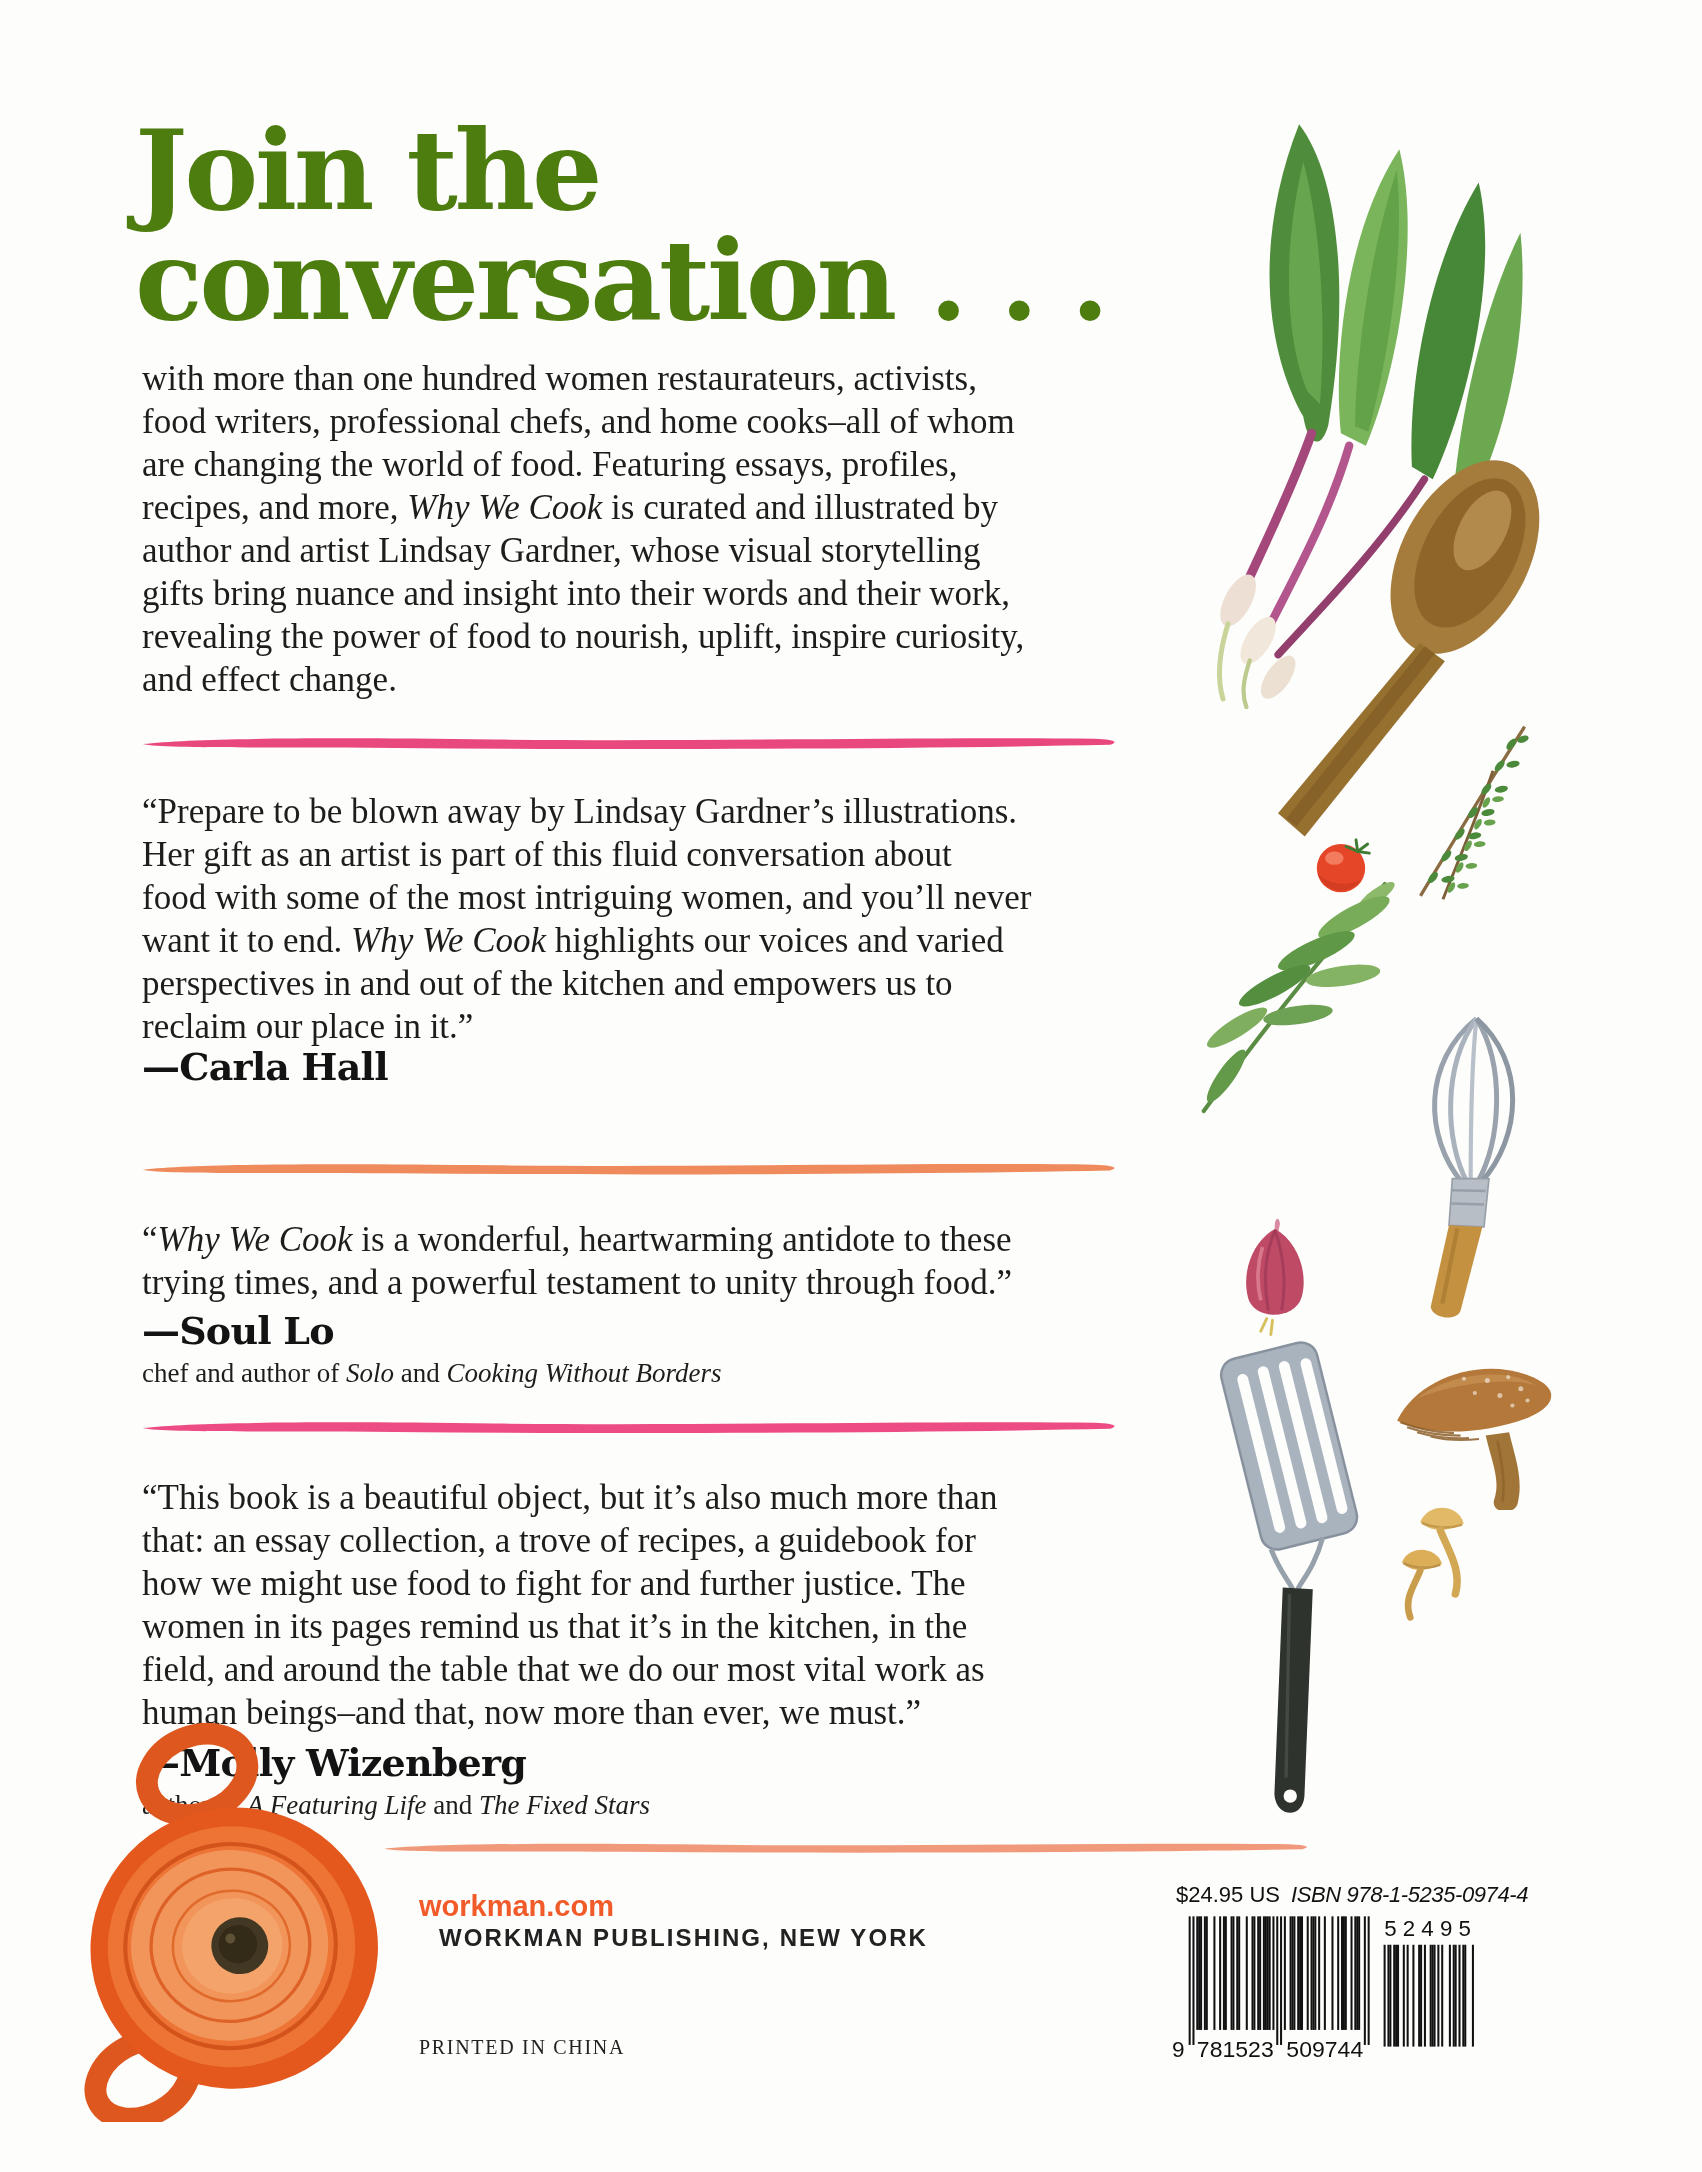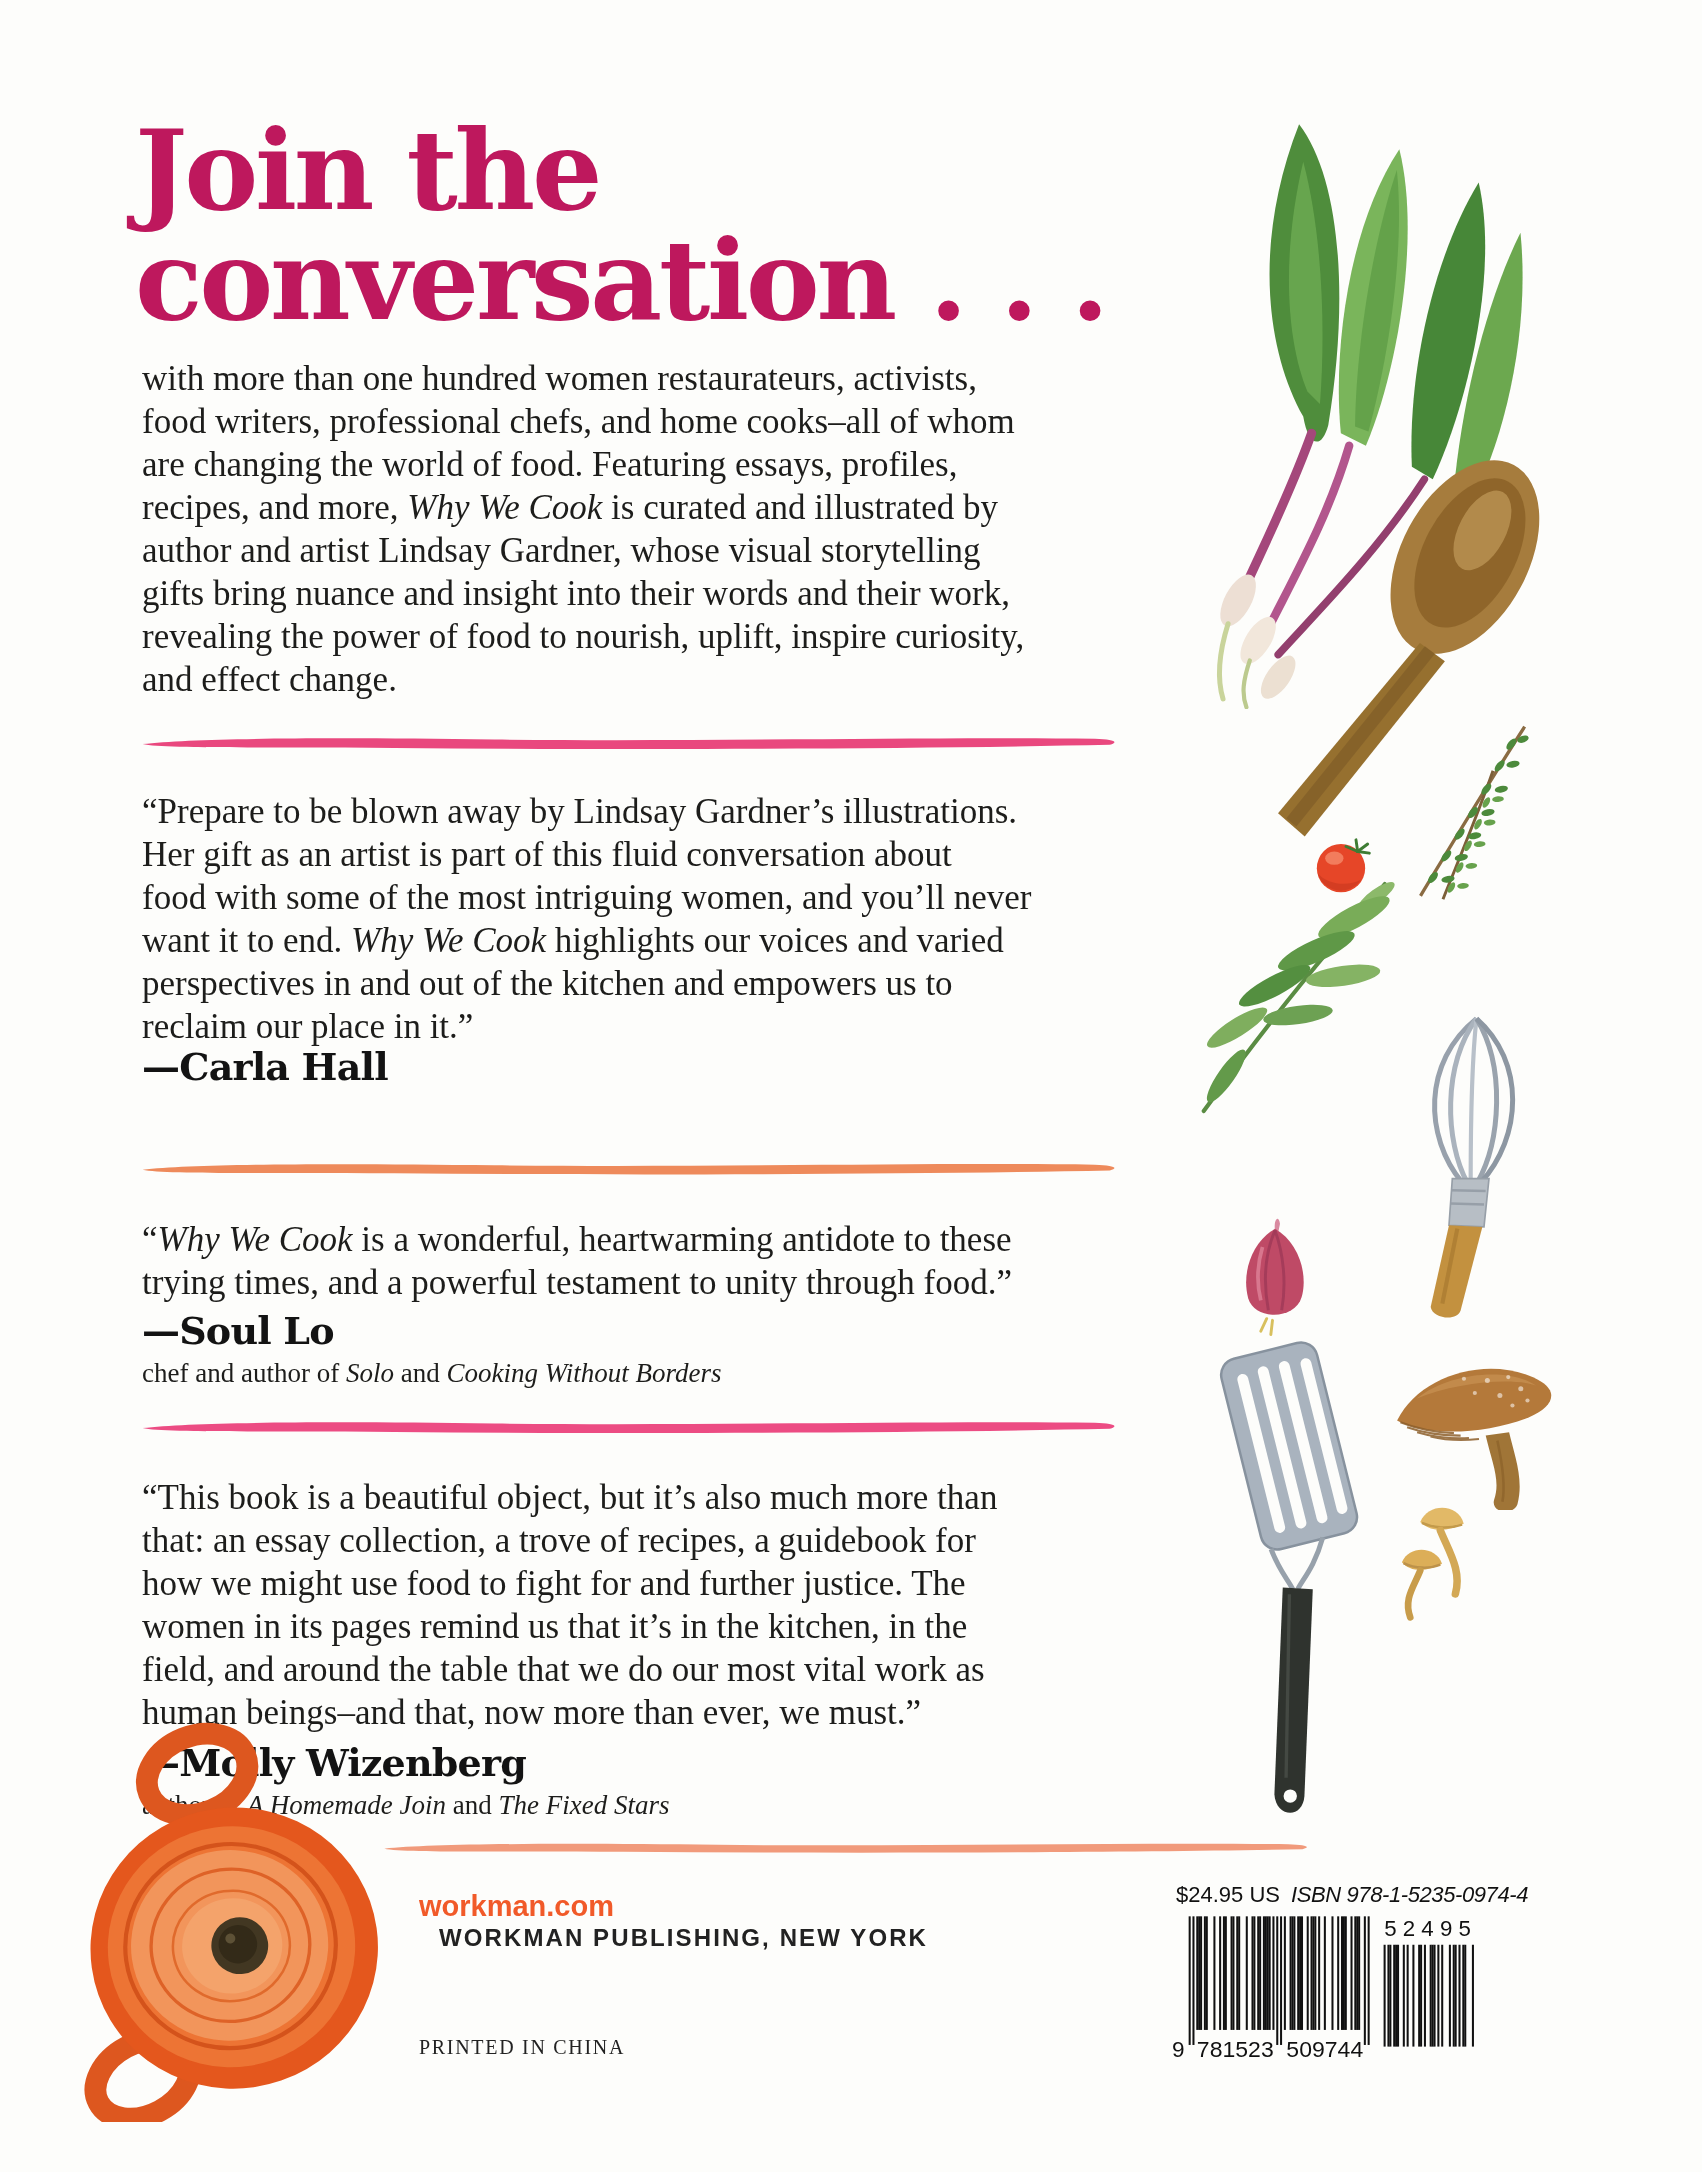--- a/index.html
+++ b/index.html
@@ -5,21 +5,21 @@
   html,body { margin:0; padding:0; background:#e8e8e8; }
   .page {
     position:relative; width:1703px; height:2172px;
     background:#fdfdfb; overflow:hidden;
     font-family:"Liberation Serif", serif; color:#1d1d1b;
   }
   .title {
     position:absolute; left:135px; top:115px; width:1253px;
     font-family:"DejaVu Serif", serif; font-weight:bold;
     font-size:111px; line-height:110px; letter-spacing:-3.3px;
-    color:#be185d; white-space:pre-line;
+    color:#4d7c0f; white-space:pre-line;
   }
   .bodytext {
     position:absolute; left:142px; width:1153px;
     font-size:35px; line-height:43px; white-space:pre-line;
     color:#1d1d1b;
   }
   .bodytext i, .role i { }
   .attr { position:absolute; left:142px; width:961px; text-align:left; }
   .attr .name {
     font-family:"DejaVu Serif", serif; font-weight:bold;
@@ -110,21 +110,21 @@
     </svg>
 
   <div class="bodytext" style="top:1476px"><span>“This book is a beautiful object, but it’s also much more than
 that: an essay collection, a trove of recipes, a guidebook for
 how we might use food to fight for and further justice. The
 women in its pages remind us that it’s in the kitchen, in the
 field, and around the table that we do our most vital work as
 human beings–and that, now more than ever, we must.”</span></div>
   <div class="attr" style="top:1740px">
     <div class="name">—Molly Wizenberg</div>
-    <div class="role"><span>author of </span><i>A Homemade Join</i><span> and </span><i>The Fixed Stars</i></div>
+    <div class="role"><span>author of </span><i>A Featuring Life</i><span> and </span><i>The Fixed Stars</i></div>
   </div>
 
   <svg class="stroke stroke-salmon" style="left:378px;top:1841px" width="938" height="14" viewBox="0 0 1185 22" preserveAspectRatio="none">
       <use href="#brush"></use>
     </svg>
 
   <svg class="illus" style="left:1203px;top:99px" width="330" height="610" viewBox="0 0 395 730">
     <path d="M120 380 C 75 300 60 170 115 30 C 165 95 175 240 150 390 C 142 420 126 416 120 380 Z" fill="#4f8d3c"></path>
     <path d="M125 350 C 98 285 95 180 120 75 C 140 150 148 260 140 365 Z" fill="#6fae54" opacity=".75"></path>
     <path d="M165 400 C 155 300 175 150 235 60 C 260 160 235 320 195 415 Z" fill="#7ab55b"></path>

